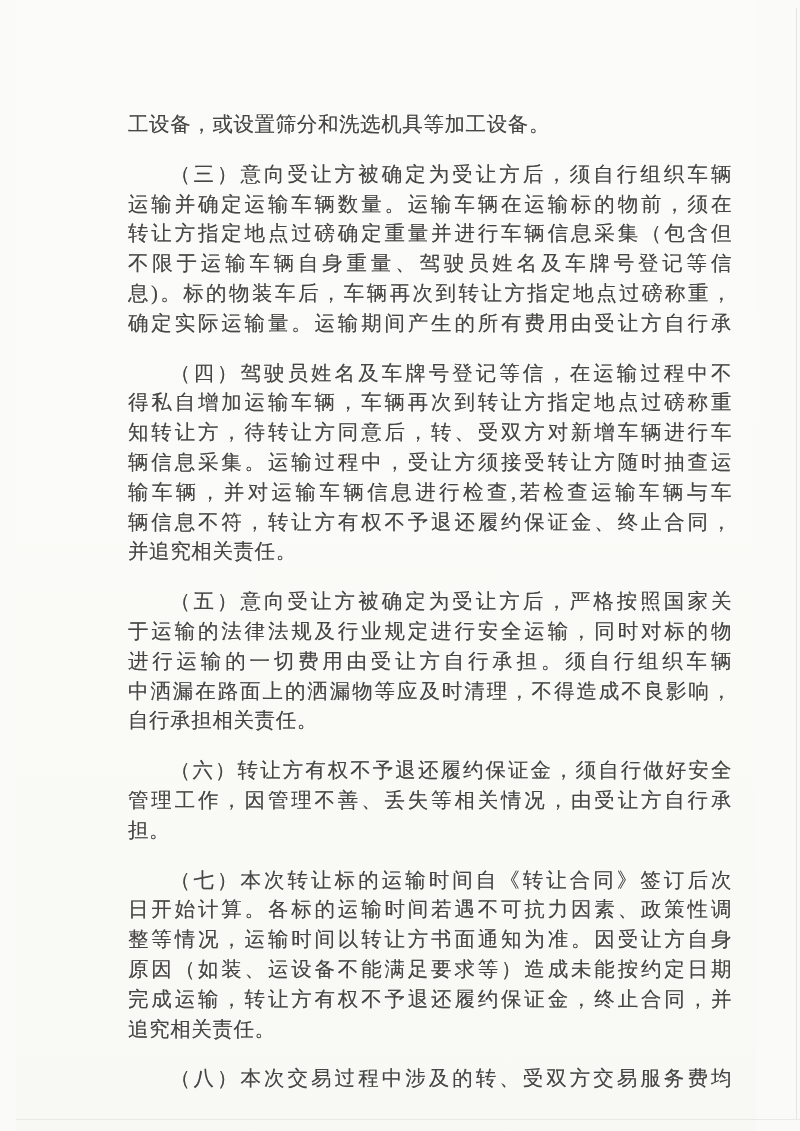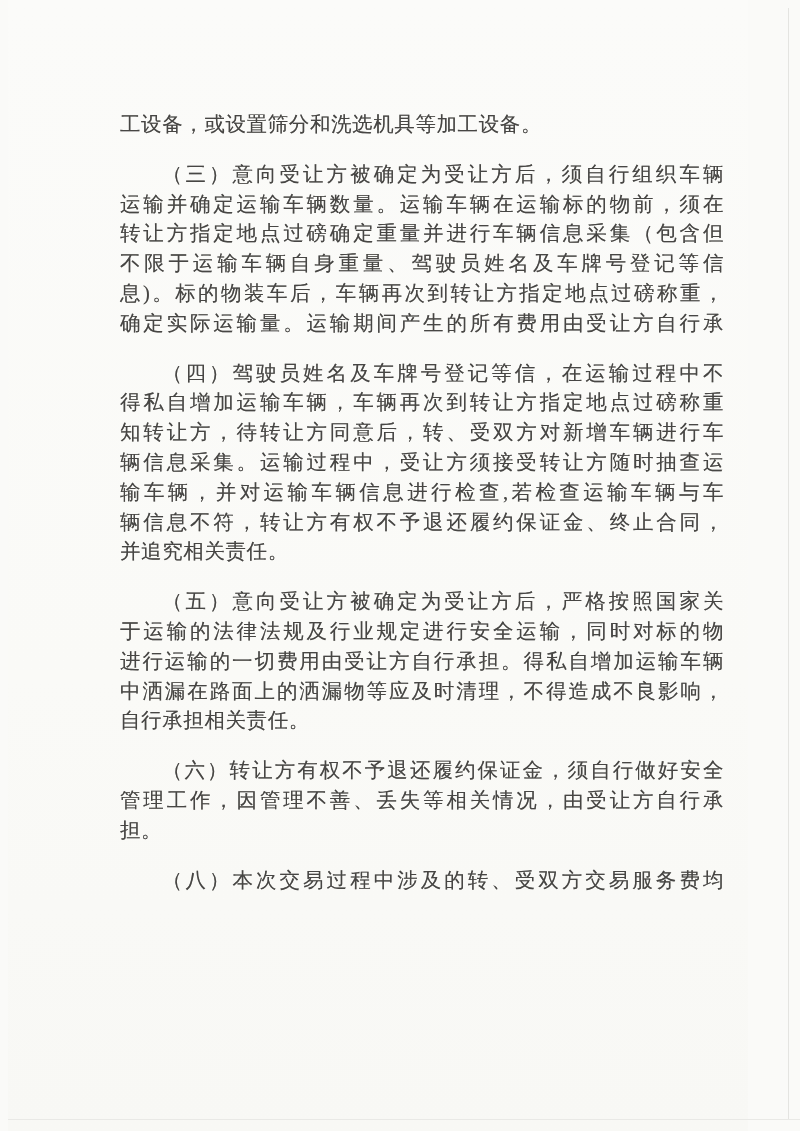--- a/index.html
+++ b/index.html
@@ -9,21 +9,21 @@
   body {
     width: 800px;
     height: 1131px;
     background: #fafaf8;
     overflow: hidden;
     position: relative;
     font-family: "Liberation Serif", "DejaVu Serif", serif;
   }
   .page {
     position: absolute;
-    left: 8px; top: 0;
+    left: 16px; top: 0;
     width: 740px;
     height: 1131px;
     background: linear-gradient(180deg, #fbfbf9 0%, #fafaf7 60%, #f8f8f5 100%);
   }
   .text-block {
     position: absolute;
     left: 112px;
     top: 110px;
     width: 604px;
     color: #474644;
@@ -84,28 +84,36 @@
         <div class="line">得私自增加运输车辆，车辆再次到转让方指定地点过磅称重</div>
         <div class="line">知转让方，待转让方同意后，转、受双方对新增车辆进行车</div>
         <div class="line">辆信息采集。运输过程中，受让方须接受转让方随时抽查运</div>
         <div class="line">输车辆，并对运输车辆信息进行检查,若检查运输车辆与车</div>
         <div class="line">辆信息不符，转让方有权不予退还履约保证金、终止合同，</div>
         <div class="line short">并追究相关责任。</div>
       </div>
       <div class="para">
         <div class="line indent">（五）意向受让方被确定为受让方后，严格按照国家关</div>
         <div class="line">于运输的法律法规及行业规定进行安全运输，同时对标的物</div>
-        <div class="line">进行运输的一切费用由受让方自行承担。得私自增加运输车辆</div>
+        <div class="line">进行运输的一切费用由受让方自行承担。须自行组织车辆</div>
         <div class="line">中洒漏在路面上的洒漏物等应及时清理，不得造成不良影响，</div>
         <div class="line short">自行承担相关责任。</div>
       </div>
       <div class="para">
         <div class="line indent">（六）转让方有权不予退还履约保证金，须自行做好安全</div>
         <div class="line">管理工作，因管理不善、丢失等相关情况，由受让方自行承</div>
         <div class="line short">担。</div>
+      </div>
+      <div class="para">
+        <div class="line indent">（七）本次转让标的运输时间自《转让合同》签订后次</div>
+        <div class="line">日开始计算。各标的运输时间若遇不可抗力因素、政策性调</div>
+        <div class="line">整等情况，运输时间以转让方书面通知为准。因受让方自身</div>
+        <div class="line">原因（如装、运设备不能满足要求等）造成未能按约定日期</div>
+        <div class="line">完成运输，转让方有权不予退还履约保证金，终止合同，并</div>
+        <div class="line short">追究相关责任。</div>
       </div>
       <div class="para">
         <div class="line indent">（八）本次交易过程中涉及的转、受双方交易服务费均</div>
       </div>
     </div>
   <div class="edge-line-vertical"></div>
   <div class="edge-line-horizontal"></div>
 </div>
 
 </body></html>

